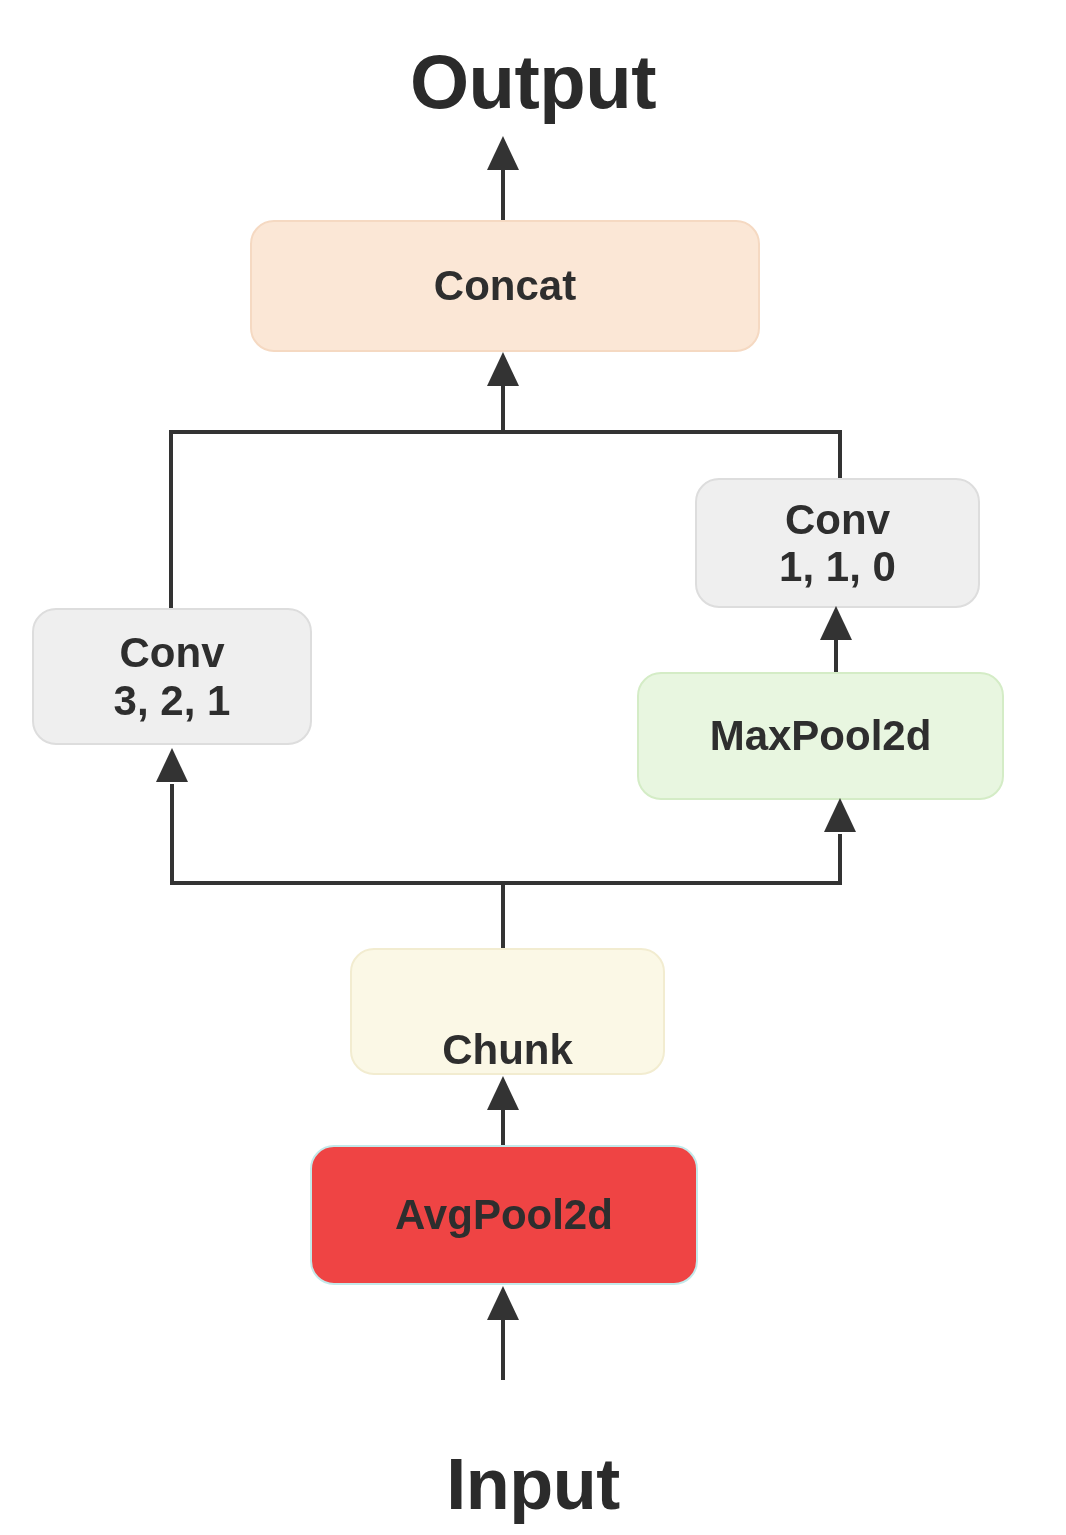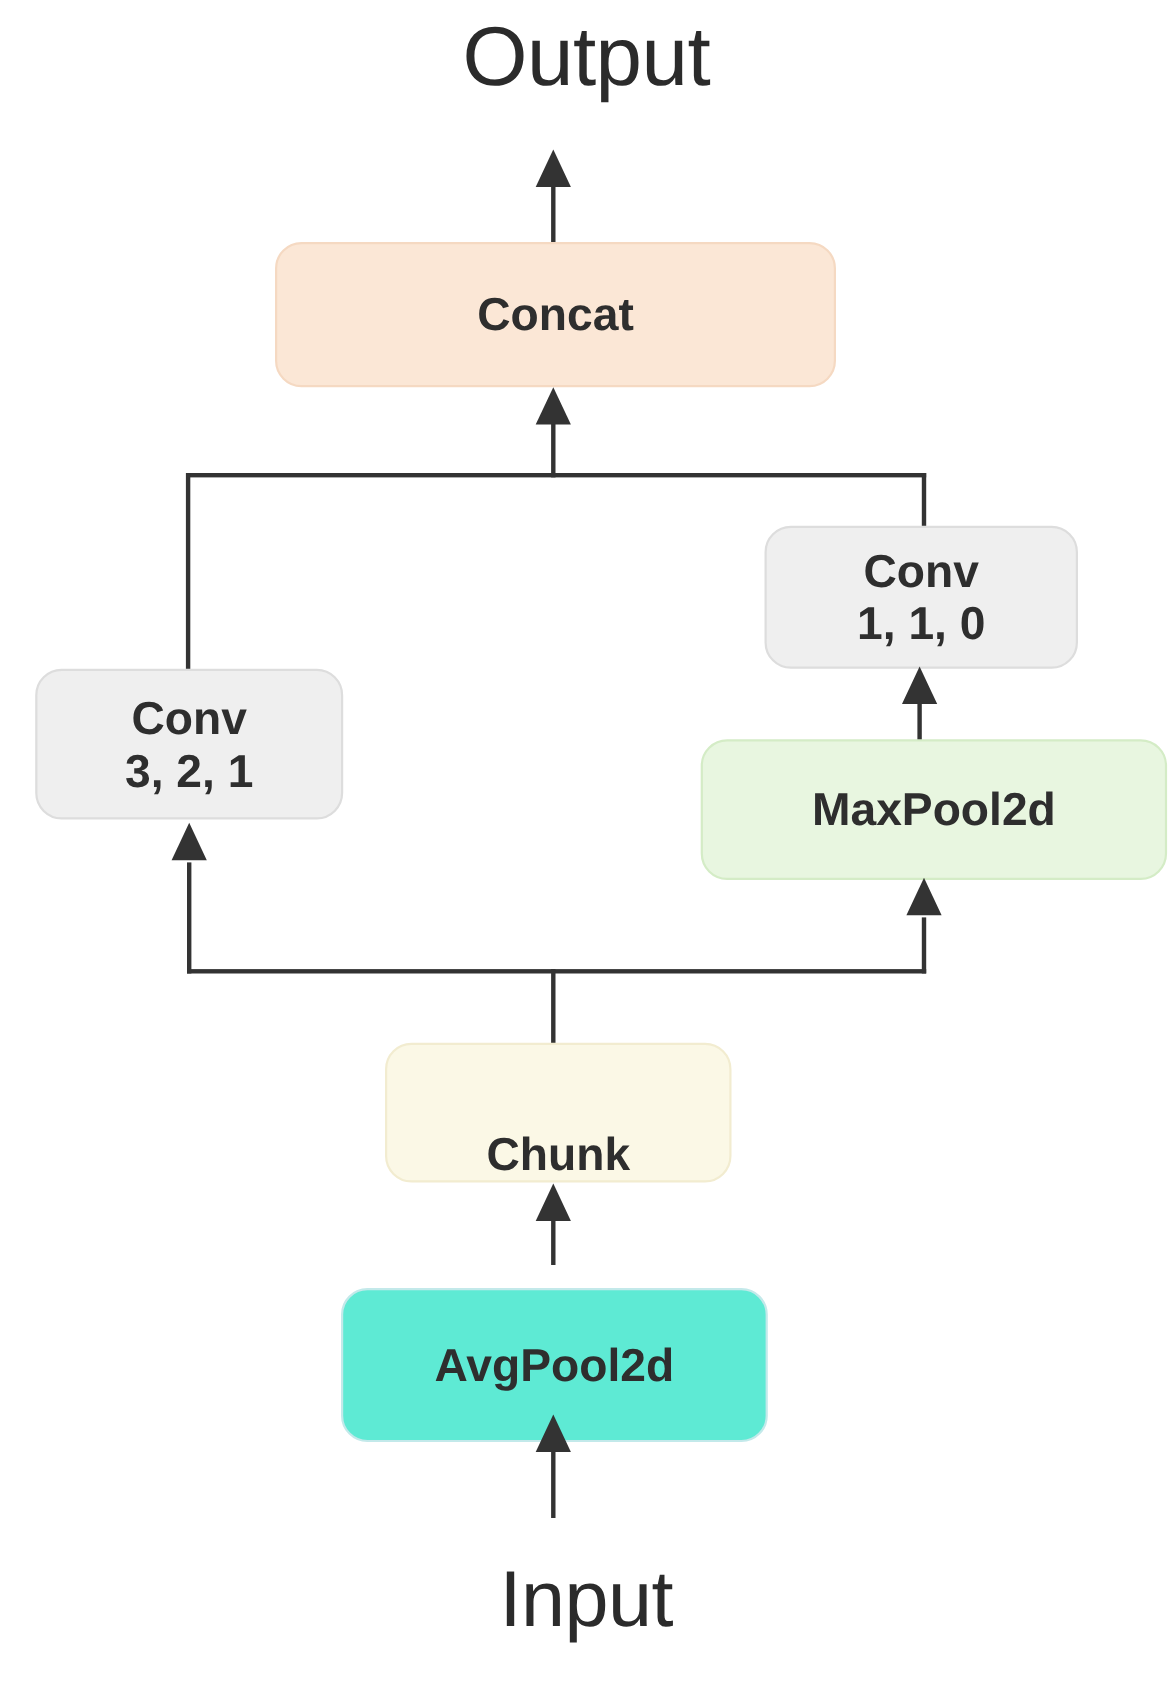--- a/index.html
+++ b/index.html
@@ -17,25 +17,26 @@
     width: 1066px;
     height: 1535px;
     background: #ffffff;
     overflow: hidden;
   }
 
   
   .endpoint-label {
     position: absolute;
     text-align: center;
-    font-weight: 400;
+    font-weight: 700;
     color: #2b2b2b;
     letter-spacing: -0.5px;
     line-height: 1;
     white-space: nowrap;
+    margin-top: 30px;
   }
   #label-output {
     left: 0; right: 0;
     top: 14px;
     font-size: 76px;
   }
   #label-input {
     left: 0; right: 0;
     top: 1418px;
     font-size: 72px;
@@ -74,35 +75,35 @@
     border-color: #dddddd;
   }
   #node-conv-left {
     left: 32px; top: 608px;
     width: 280px; height: 137px;
     background: #efefef;
     border-color: #dddddd;
   }
   #node-maxpool {
     left: 637px; top: 672px;
-    width: 424px; height: 128px;
+    width: 367px; height: 128px;
     background: #e8f6e0;
     border-color: #d4ecc6;
   }
   #node-chunk {
     left: 350px; top: 948px;
     width: 315px; height: 127px;
     background: #fbf8e6;
     border-color: #f2ecd0;
     align-items: flex-end;
   }
   #node-avgpool {
-    left: 310px; top: 1171px;
+    left: 310px; top: 1145px;
     width: 388px; height: 140px;
-    background: #5eead4;
+    background: #ef4444;
     border-color: #c3e9ea;
   }
 
   
   .edge-v, .edge-h {
     position: absolute;
     background: #333333;
   }
   .edge-v { width: 4px; }
   .edge-h { height: 4px; }

